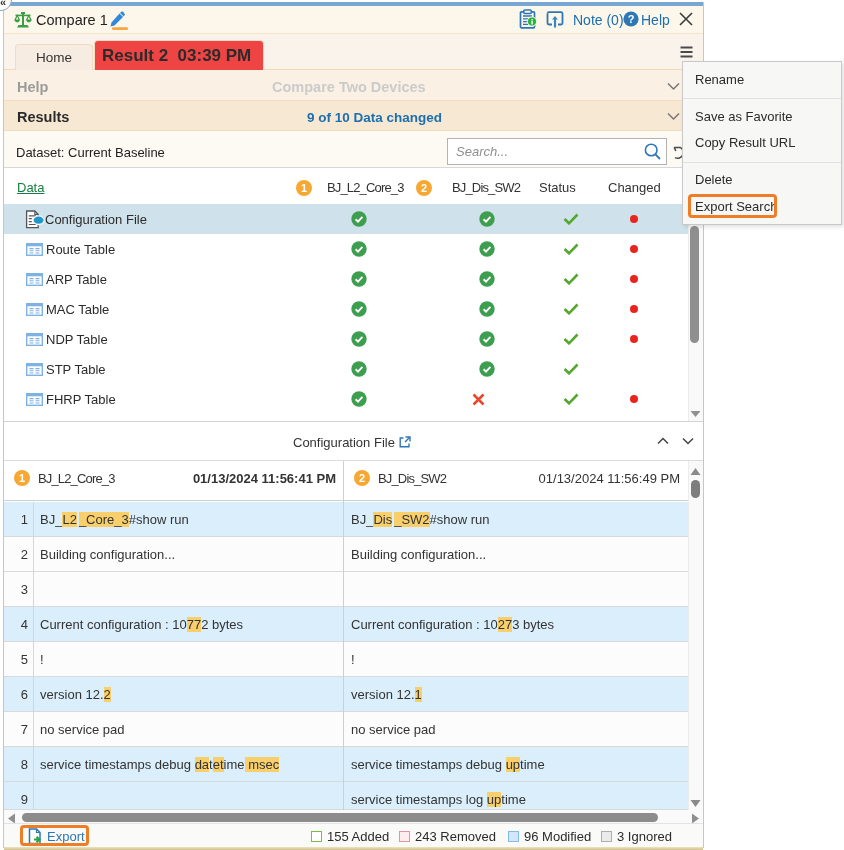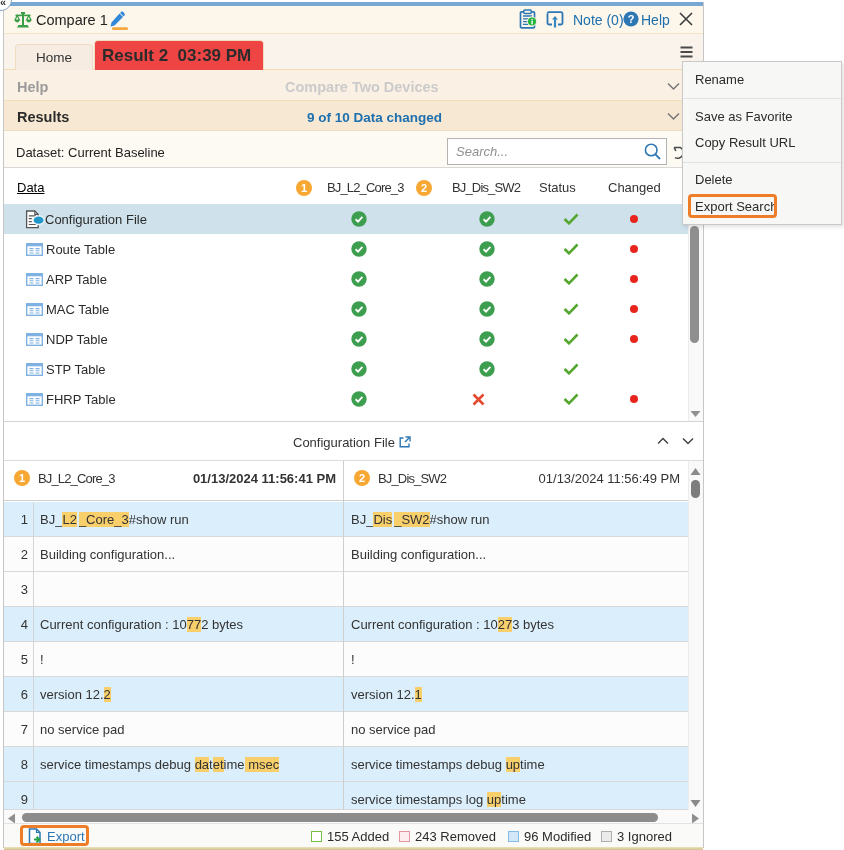--- a/index.html
+++ b/index.html
@@ -67,21 +67,21 @@
 </svg>
 
 <div class="abs" style="left:4px; top:34px; width:699px; height:36px; background:#faf3ec; border-bottom:1px solid #f2dbb3;"></div>
 <div class="abs" style="left:15px; top:44px; width:78px; height:26px; background:#f6ece2; border:1px solid #f0dcc0; border-bottom:none; border-radius:4px 4px 0 0; text-align:center; font-size:13.5px; color:#333; line-height:26px;">Home</div>
 <div class="abs" style="left:94px; top:40px; width:170px; height:31px; background:#ef4444; border:1px solid #f0dcc0; border-bottom:none; border-radius:4px 4px 0 0; font-size:17px; color:#2b2b2b; line-height:30px; text-align:center; font-weight:600;">Result 2&nbsp; 03:39 PM&nbsp; <svg width="11" height="7" viewBox="0 0 11 7" style="vertical-align:1px;">
         <path d="M1 1 L5.5 5.5 L10 1" fill="none" stroke="#333" stroke-width="1.6"></path>
       </svg></div>
 
 <div class="abs" style="left:4px; top:70px; width:699px; height:31px; background:#faf0e4; border-bottom:1px solid #f3ddbb;"></div>
 <div class="abs txt" style="left:17px; top:79px; font-size:14.5px; font-weight:bold; color:#9b9b9b;">Help</div>
-<div class="abs txt" style="left:285px; top:79px; font-size:14.5px; font-weight:bold; color:#cbcbcb;">Compare Two Devices</div>
+<div class="abs txt" style="left:272px; top:79px; font-size:14.5px; font-weight:bold; color:#cbcbcb;">Compare Two Devices</div>
 <svg class="abs" style="left:667px; top:82px;" width="13" height="9" viewBox="0 0 13 9">
       <path d="M1 1.5 L6.5 7 L12 1.5" fill="none" stroke="#777" stroke-width="1.5"></path>
     </svg>
 
 <div class="abs" style="left:4px; top:101px; width:699px; height:30px; background:#f7e8d3; border-bottom:1px solid #eedcc0;"></div>
 <div class="abs txt" style="left:17px; top:109px; font-size:14.5px; font-weight:bold; color:#2b2b2b;">Results</div>
 <div class="abs txt" style="left:307px; top:110px; font-size:13.5px; font-weight:bold; color:#1d6fae;">9 of 10 Data changed</div>
 <svg class="abs" style="left:667px; top:112px;" width="13" height="9" viewBox="0 0 13 9">
       <path d="M1 1.5 L6.5 7 L12 1.5" fill="none" stroke="#777" stroke-width="1.5"></path>
     </svg>
@@ -92,21 +92,21 @@
 <div class="abs txt" style="left:456px; top:144px; font-size:13px; font-style:italic; color:#8f8f8f;">Search...</div>
 <svg class="abs" style="left:643px; top:142px;" width="19" height="19" viewBox="0 0 19 19">
       <circle cx="8.2" cy="8" r="5.8" fill="none" stroke="#2e77b5" stroke-width="1.6"></circle>
       <path d="M12.4 12.4 L17 17" stroke="#2e77b5" stroke-width="1.8"></path>
     </svg>
 <svg class="abs" style="left:672px; top:144px;" width="12" height="16" viewBox="0 0 12 16">
       <path d="M2.2 3.4 H8.2 A5.1 5.1 0 1 1 3.0 13.6" fill="none" stroke="#4a4a4a" stroke-width="1.5"></path>
       <path d="M2.2 3.4 L3.8 7.0" fill="none" stroke="#4a4a4a" stroke-width="1.5"></path>
     </svg>
 
-<div class="abs txt" style="left:17px; top:180px; font-size:13px; color:#000000;text-decoration:underline;">Data</div>
+<div class="abs txt" style="left:17px; top:180px; font-size:13px; color:#15803d;text-decoration:underline;">Data</div>
 <div class="abs" style="left:296px; top:179.5px; width:16px; height:16px; border-radius:50%; background:#f6a833; color:#fff; font-size:11px; font-weight:bold; text-align:center; line-height:16px;">1</div>
 <div class="abs txt" style="left:327px; top:180px; font-size:13px; color:#333; letter-spacing:-0.85px;">BJ_L2_Core_3</div>
 <div class="abs" style="left:416px; top:179.5px; width:16px; height:16px; border-radius:50%; background:#f6a833; color:#fff; font-size:11px; font-weight:bold; text-align:center; line-height:16px;">2</div>
 <div class="abs txt" style="left:452px; top:180px; font-size:13px; color:#333; letter-spacing:-0.85px;">BJ_Dis_SW2</div>
 <div class="abs txt" style="left:539px; top:180px; font-size:13px; color:#333;">Status</div>
 <div class="abs txt" style="left:608px; top:180px; font-size:13px; color:#333;">Changed</div>
 
 <div class="abs" style="left:4px; top:204px; width:684px; height:30px; background:#cfe1ea;"></div>
 
 <svg class="abs" style="left:25px; top:210px;" width="20" height="19" viewBox="0 0 20 19">

